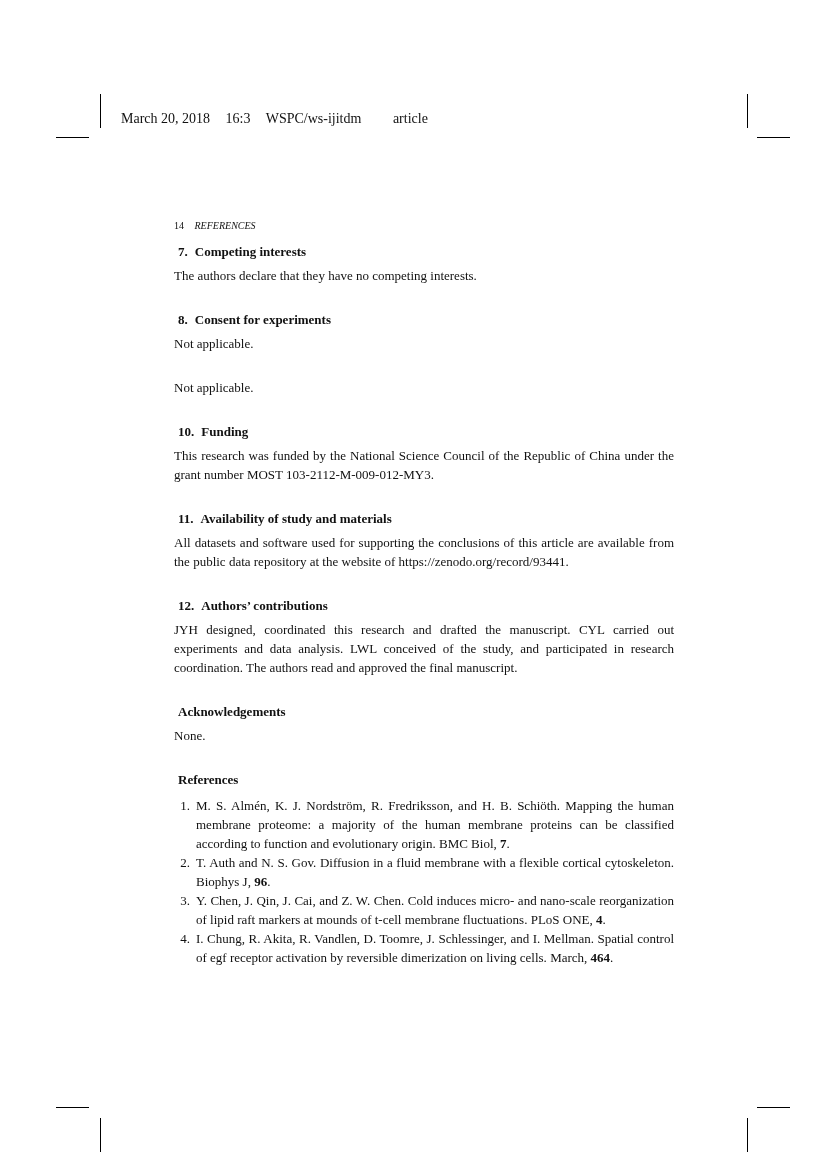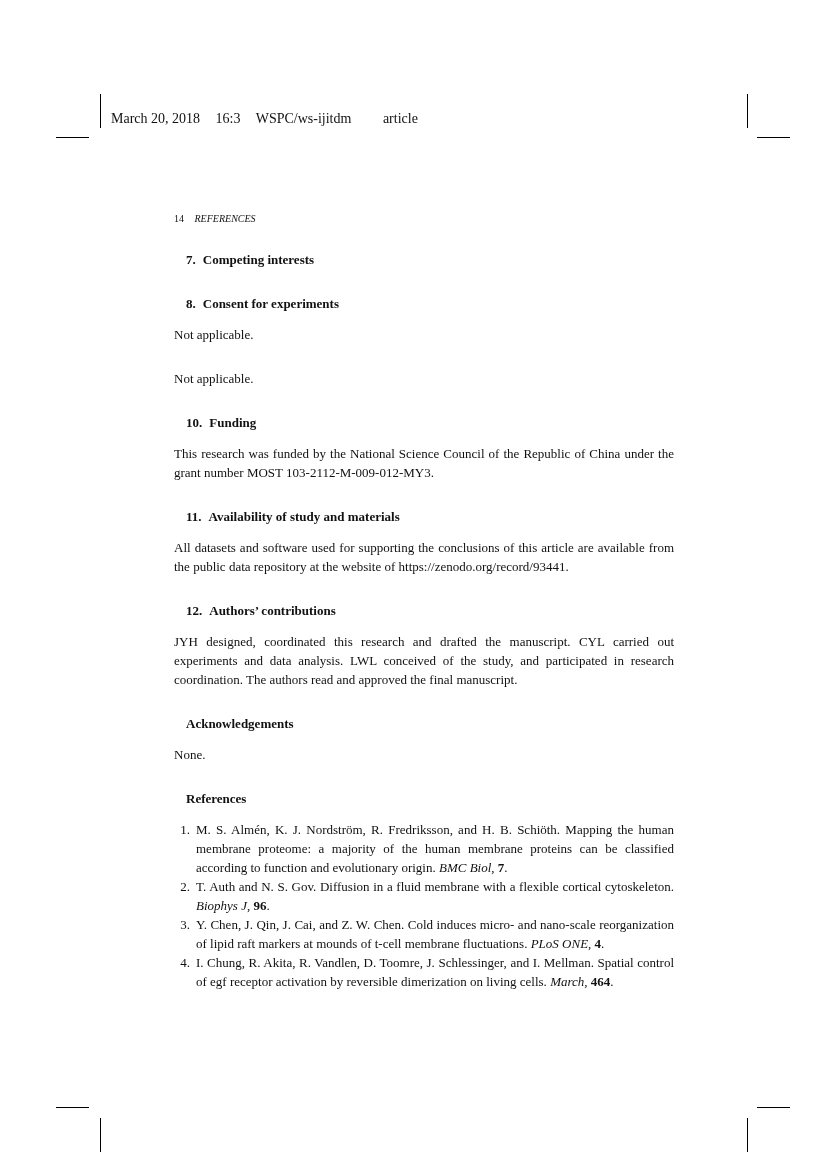--- a/index.html
+++ b/index.html
@@ -4,43 +4,43 @@
 <style>
   html, body { margin: 0; padding: 0; background: #ffffff; }
   body {
     width: 827px; height: 1170px; position: relative; overflow: hidden;
     font-family: "Liberation Serif", "DejaVu Serif", serif; color: #111;
   }
   .crop { position: absolute; background: #000; }
   .crop.v { width: 1px; height: 34px; }
   .crop.h { height: 1px; width: 33px; }
   .runhead {
-    position: absolute; left: 111px; top: 111px;
+    position: absolute; left: 121px; top: 111px;
     font-size: 14px; white-space: nowrap;
   }
   .runhead span { margin-right: 12px; }
   .runhead .gap { margin-right: 28px; }
   .pagehead {
-    position: absolute; left: 174px; top: 213px; font-size: 10px;
+    position: absolute; left: 174px; top: 220px; font-size: 10px;
   }
   .pagehead .num { margin-right: 8px; }
   .pagehead .title { font-style: italic; }
   .content {
     position: absolute; left: 174px; top: 238px; width: 500px;
     font-size: 13px; line-height: 19px;
   }
-  .sec-title { font-weight: bold; margin: 12px; font-size: 13px; }
+  .sec-title { font-weight: bold; margin: 4px; font-size: 13px; }
   .sec-title .n { margin-right: 7px; }
   .sec-body { margin: 5px 0 0 0; text-align: justify; }
   .section { margin-bottom: 25px; }
   .refs { margin: 7px 0 0 0; padding: 0; list-style: none; }
   .ref { display: flex; text-align: justify; }
   .ref .rn { width: 22px; flex: none; text-align: right; padding-right: 6px; box-sizing: border-box; }
   .ref .rt { flex: 1; }
-  .it { font-style: italic; }
+  .it { }
   .b { font-weight: bold; }
 </style>
 </head>
 <body>
 
 <div class="crop v" style="left:100px; top:94px;"></div>
 <div class="crop h" style="left:56px; top:137px;"></div>
 <div class="crop v" style="left:747px; top:94px;"></div>
 <div class="crop h" style="left:757px; top:137px;"></div>
 <div class="crop h" style="left:56px; top:1107px;"></div>
@@ -56,20 +56,21 @@
 </div>
 
 <div class="pagehead">
   <span class="num">14</span>
   <span class="title">REFERENCES</span>
 </div>
 
 <div class="content">
   <div class="section">
     <h3 class="sec-title"><span class="n">7.</span><span>Competing interests</span></h3>
+    <p class="sec-body">The authors declare that they have no competing interests.</p>
   </div>
   <div class="section">
     <h3 class="sec-title"><span class="n">8.</span><span>Consent for experiments</span></h3>
     <p class="sec-body">Not applicable.</p>
   </div>
   <div class="section">
     <p class="sec-body">Not applicable.</p>
   </div>
   <div class="section">
     <h3 class="sec-title"><span class="n">10.</span><span>Funding</span></h3>

